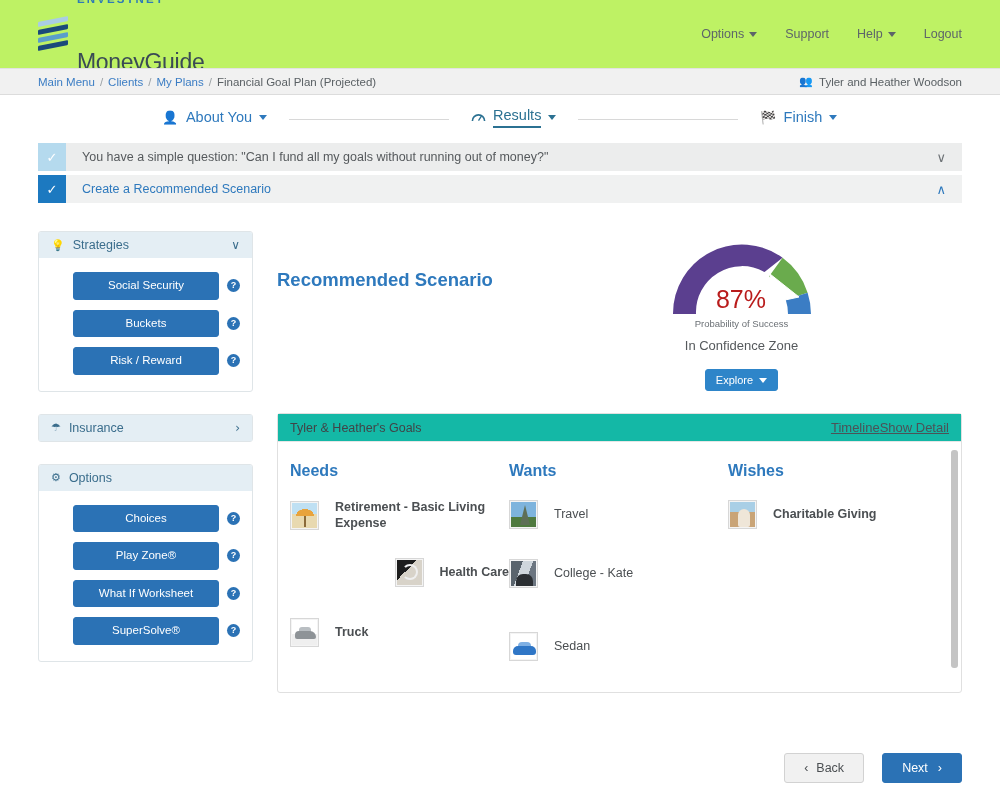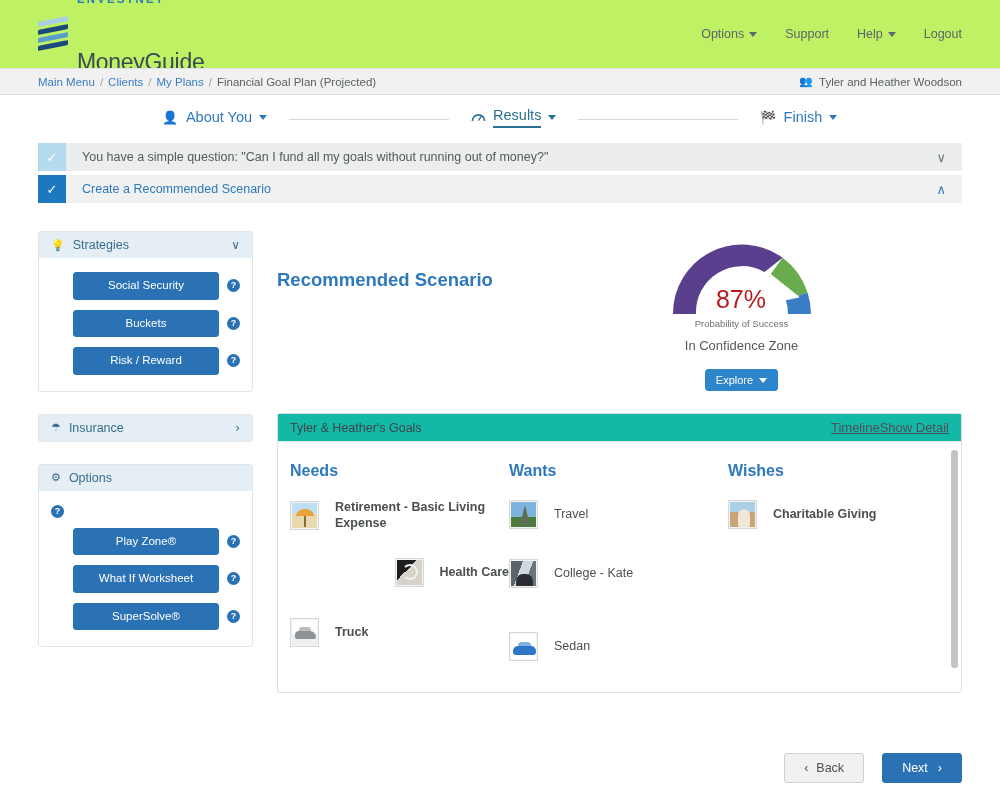--- a/index.html
+++ b/index.html
@@ -416,20 +416,21 @@
       </div>
     </div>
 
     <div class="panel">
       <div class="panel-head">
         <span class="pico">⚙</span>
         <span class="title">Options</span>
       </div>
       <div class="panel-body">
         <div class="btn-row">
+          <div class="blue-btn">Choices</div>
           <div class="help-dot">?</div>
         </div>
         <div class="btn-row">
           <div class="blue-btn">Play Zone®</div>
           <div class="help-dot">?</div>
         </div>
         <div class="btn-row">
           <div class="blue-btn">What If Worksheet</div>
           <div class="help-dot">?</div>
         </div>

